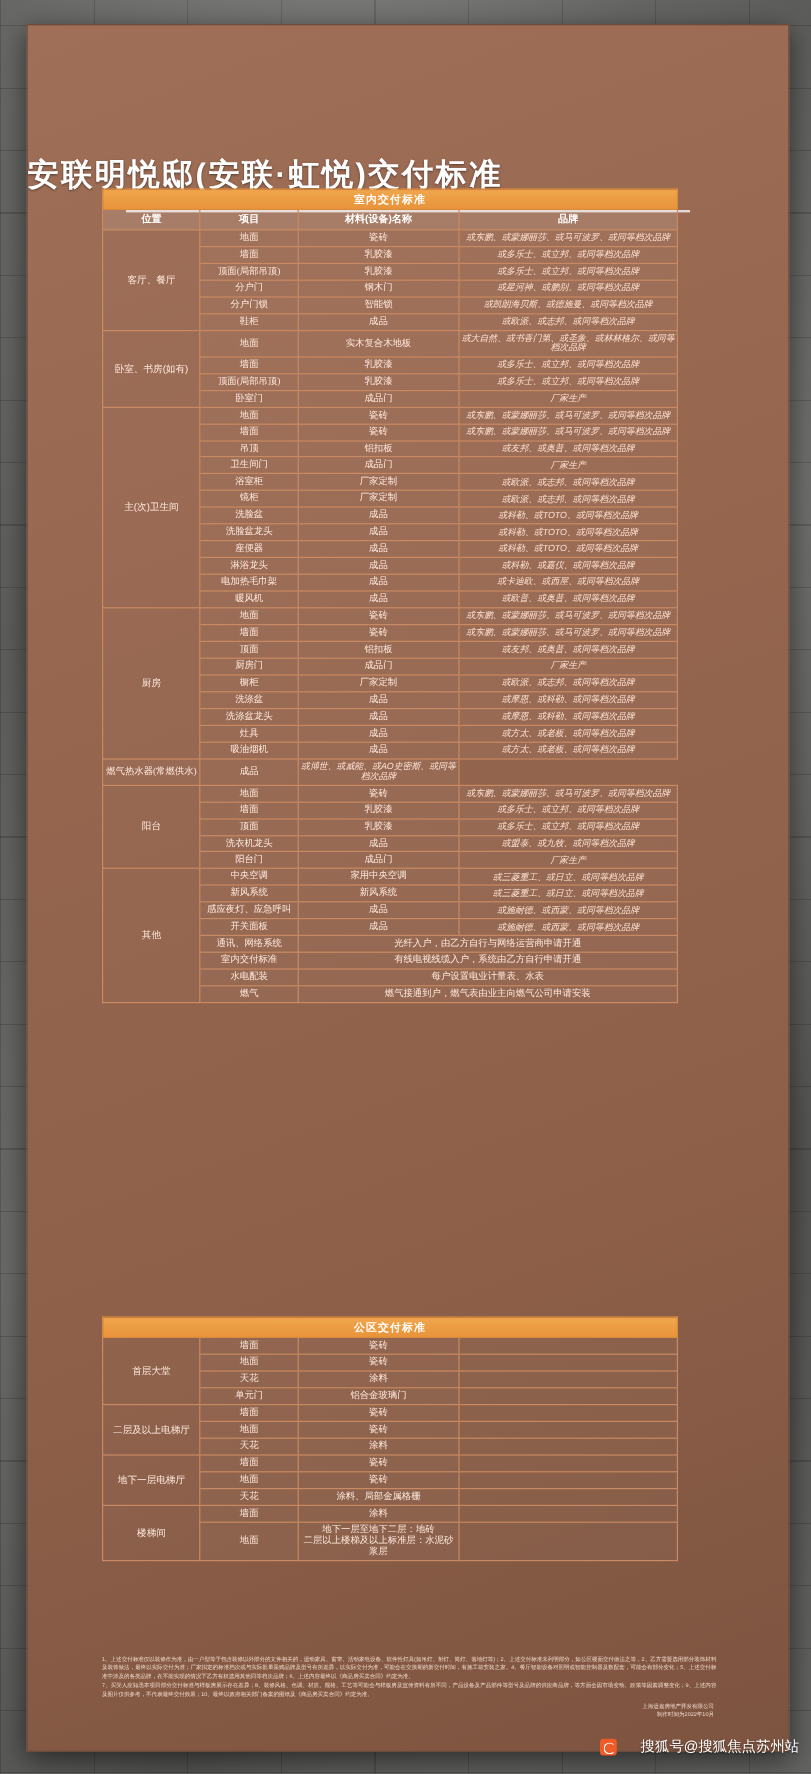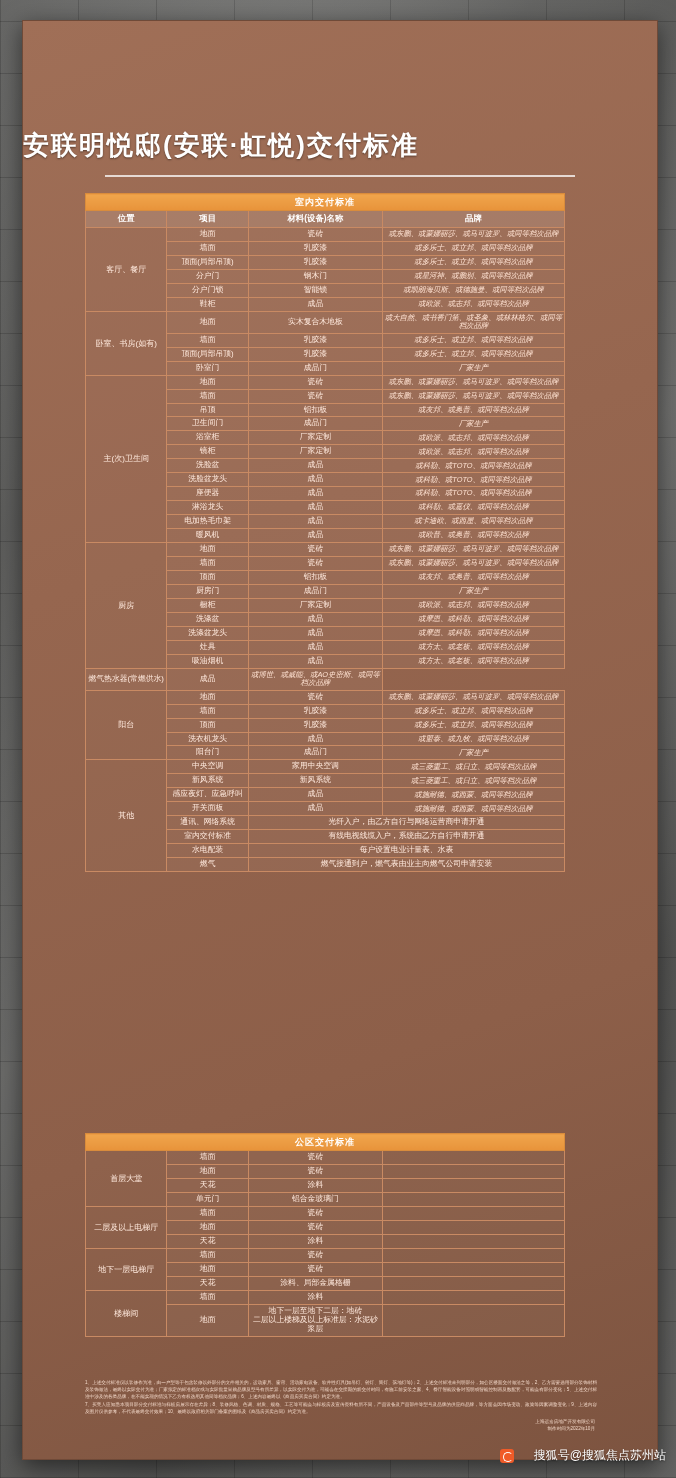--- a/index.html
+++ b/index.html
@@ -37,21 +37,21 @@
     font-weight:bold;
     letter-spacing:2px;
     text-shadow:0 1px 2px rgba(0,0,0,0.45);
     margin-top:35px;
   }
   .title .t-underline{
     display:block;width:470px;height:2px;background:rgba(255,255,255,0.75);
     margin:12px auto 0;
   }
   
-  .tbl-wrap{position:absolute;left:62px;width:480px;margin-top:36px;}
+  .tbl-wrap{position:absolute;left:62px;width:480px;}
   table{border-collapse:collapse;width:100%;table-layout:fixed;}
   td,th{
     border:1px solid #c98a63;
     font-size:7.6px;
     color:#ffe9dd;
     text-align:center;
     padding:2px 1px;
     line-height:1.15;
     font-weight:normal;
     background:rgba(255,255,255,0.045);
@@ -67,21 +67,21 @@
   }
   .col-head td{
     background:rgba(255,255,255,0.12);
     color:#fff;
     font-weight:bold;
     font-size:8.4px;
     padding:3px 0;
     text-align:center;
   }
   td.pos{background:rgba(255,255,255,0.02);font-size:8px;}
-  td.item{font-size:7.8px;}
+  td.item{font-size:7.8px;font-family:Liberation Serif, serif;}
   td.mat{font-size:7.8px;}
   td.brand{font-size:7.4px;color:#ffe2d2;font-style:italic;}
   td.empty{background:rgba(255,255,255,0.03);}
   .c1{width:17%;}
   .c2{width:17%;}
   .c3{width:28%;}
   .c4{width:38%;}
   
   .footnote{
     position:absolute;left:62px;width:512px;

